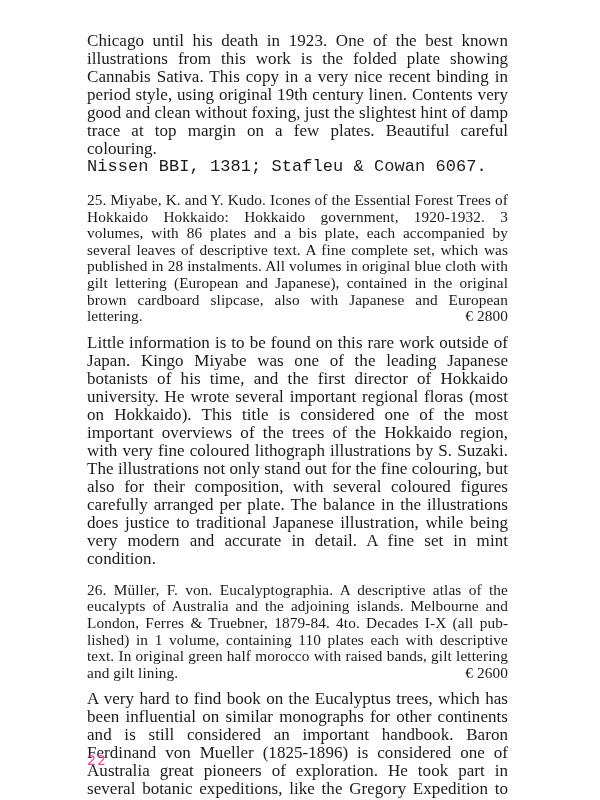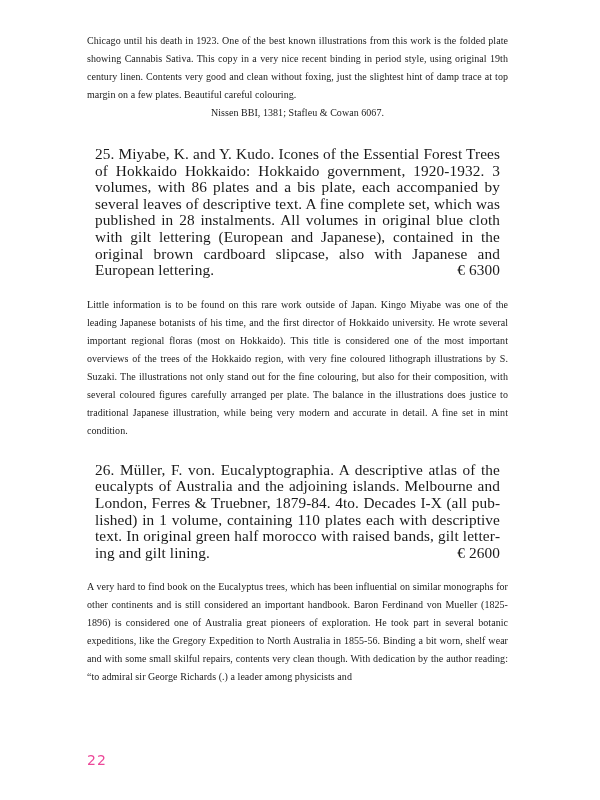--- a/index.html
+++ b/index.html
@@ -4,29 +4,29 @@
   <style>
     html, body { margin: 0; padding: 0; background: #ffffff; }
     body {
       width: 600px; height: 800px; position: relative; overflow: hidden;
       font-family: "DejaVu Serif", "Liberation Serif", serif;
       color: #1a1a1a;
     }
     .page { position: absolute; left: 87px; top: 32px; width: 421px; }
     .desc {
       font-family: "Liberation Serif", serif;
-      font-size: 10px; line-height: 18px;
+      font-size: 17px; line-height: 18px;
       text-align: justify; margin: 0;
       letter-spacing: 0.05px;
     }
-    .ref { display: block; text-align: center; }
+    .ref { display: block; text-align: left; font-family: Liberation Mono, monospace; }
     .entry {
       font-family: "Liberation Serif", serif;
       font-size: 15.3px; line-height: 16.6px;
-      text-align: justify; margin: 8px;
+      text-align: justify; margin: 0;
       letter-spacing: 0.1px;
     }
     .price { float: right; }
     .entry::after { content: ""; display: block; clear: both; }
     .gap-a { height: 16px; }
     .gap-b { height: 9px; }
     .gap-c { height: 14px; }
     .page-number {
       position: absolute; left: 87px; top: 752px;
       font-family: "DejaVu Sans", sans-serif; font-size: 14px; color: #ec4899;
@@ -41,21 +41,21 @@
   <p class="desc">
     <span>Chicago until his death in 1923. One of the best known illustrations from this work is the folded plate showing Cannabis Sativa. This copy in a very nice recent binding in period style, using original 19th century linen. Contents very good and clean without foxing, just the slightest hint of damp trace at top margin on a few plates. Beautiful careful colouring.</span>
     <span class="ref">Nissen BBI, 1381; Stafleu &amp; Cowan 6067.</span>
   </p>
 
   <div class="gap-a"></div>
 
   <div>
     <p class="entry">
       <span>25. Miyabe, K. and Y. Kudo. Icones of the Essential Forest Trees of Hokkaido Hokkaido: Hokkaido government, 1920-1932. 3 volumes, with 86 plates and a bis plate, each accompanied by several leaves of descriptive text. A fine complete set, which was published in 28 instalments. All volumes in original blue cloth with gilt lettering (European and Japanese), contained in the original brown card­board slipcase, also with Japanese and European lettering.</span>
-      <span class="price">€ 6300</span>
+      <span class="price">€ 2800</span>
     </p>
     <div class="gap-b"></div>
     <p class="desc">
       <span>Little information is to be found on this rare work outside of Japan. Kingo Miyabe was one of the leading Japanese botanists of his time, and the first director of Hokkaido university. He wrote several important regional floras (most on Hokkaido). This title is considered one of the most important overviews of the trees of the Hokkaido region, with very fine coloured litho­graph illustrations by S. Suzaki. The illustrations not only stand out for the fine colouring, but also for their composition, with several coloured figures carefully arranged per plate. The balance in the illustrations does justice to traditional Japanese illustration, while being very modern and accurate in detail. A fine set in mint condition.</span>
     </p>
   </div>
 
   <div class="gap-c"></div>
 
   <div>

